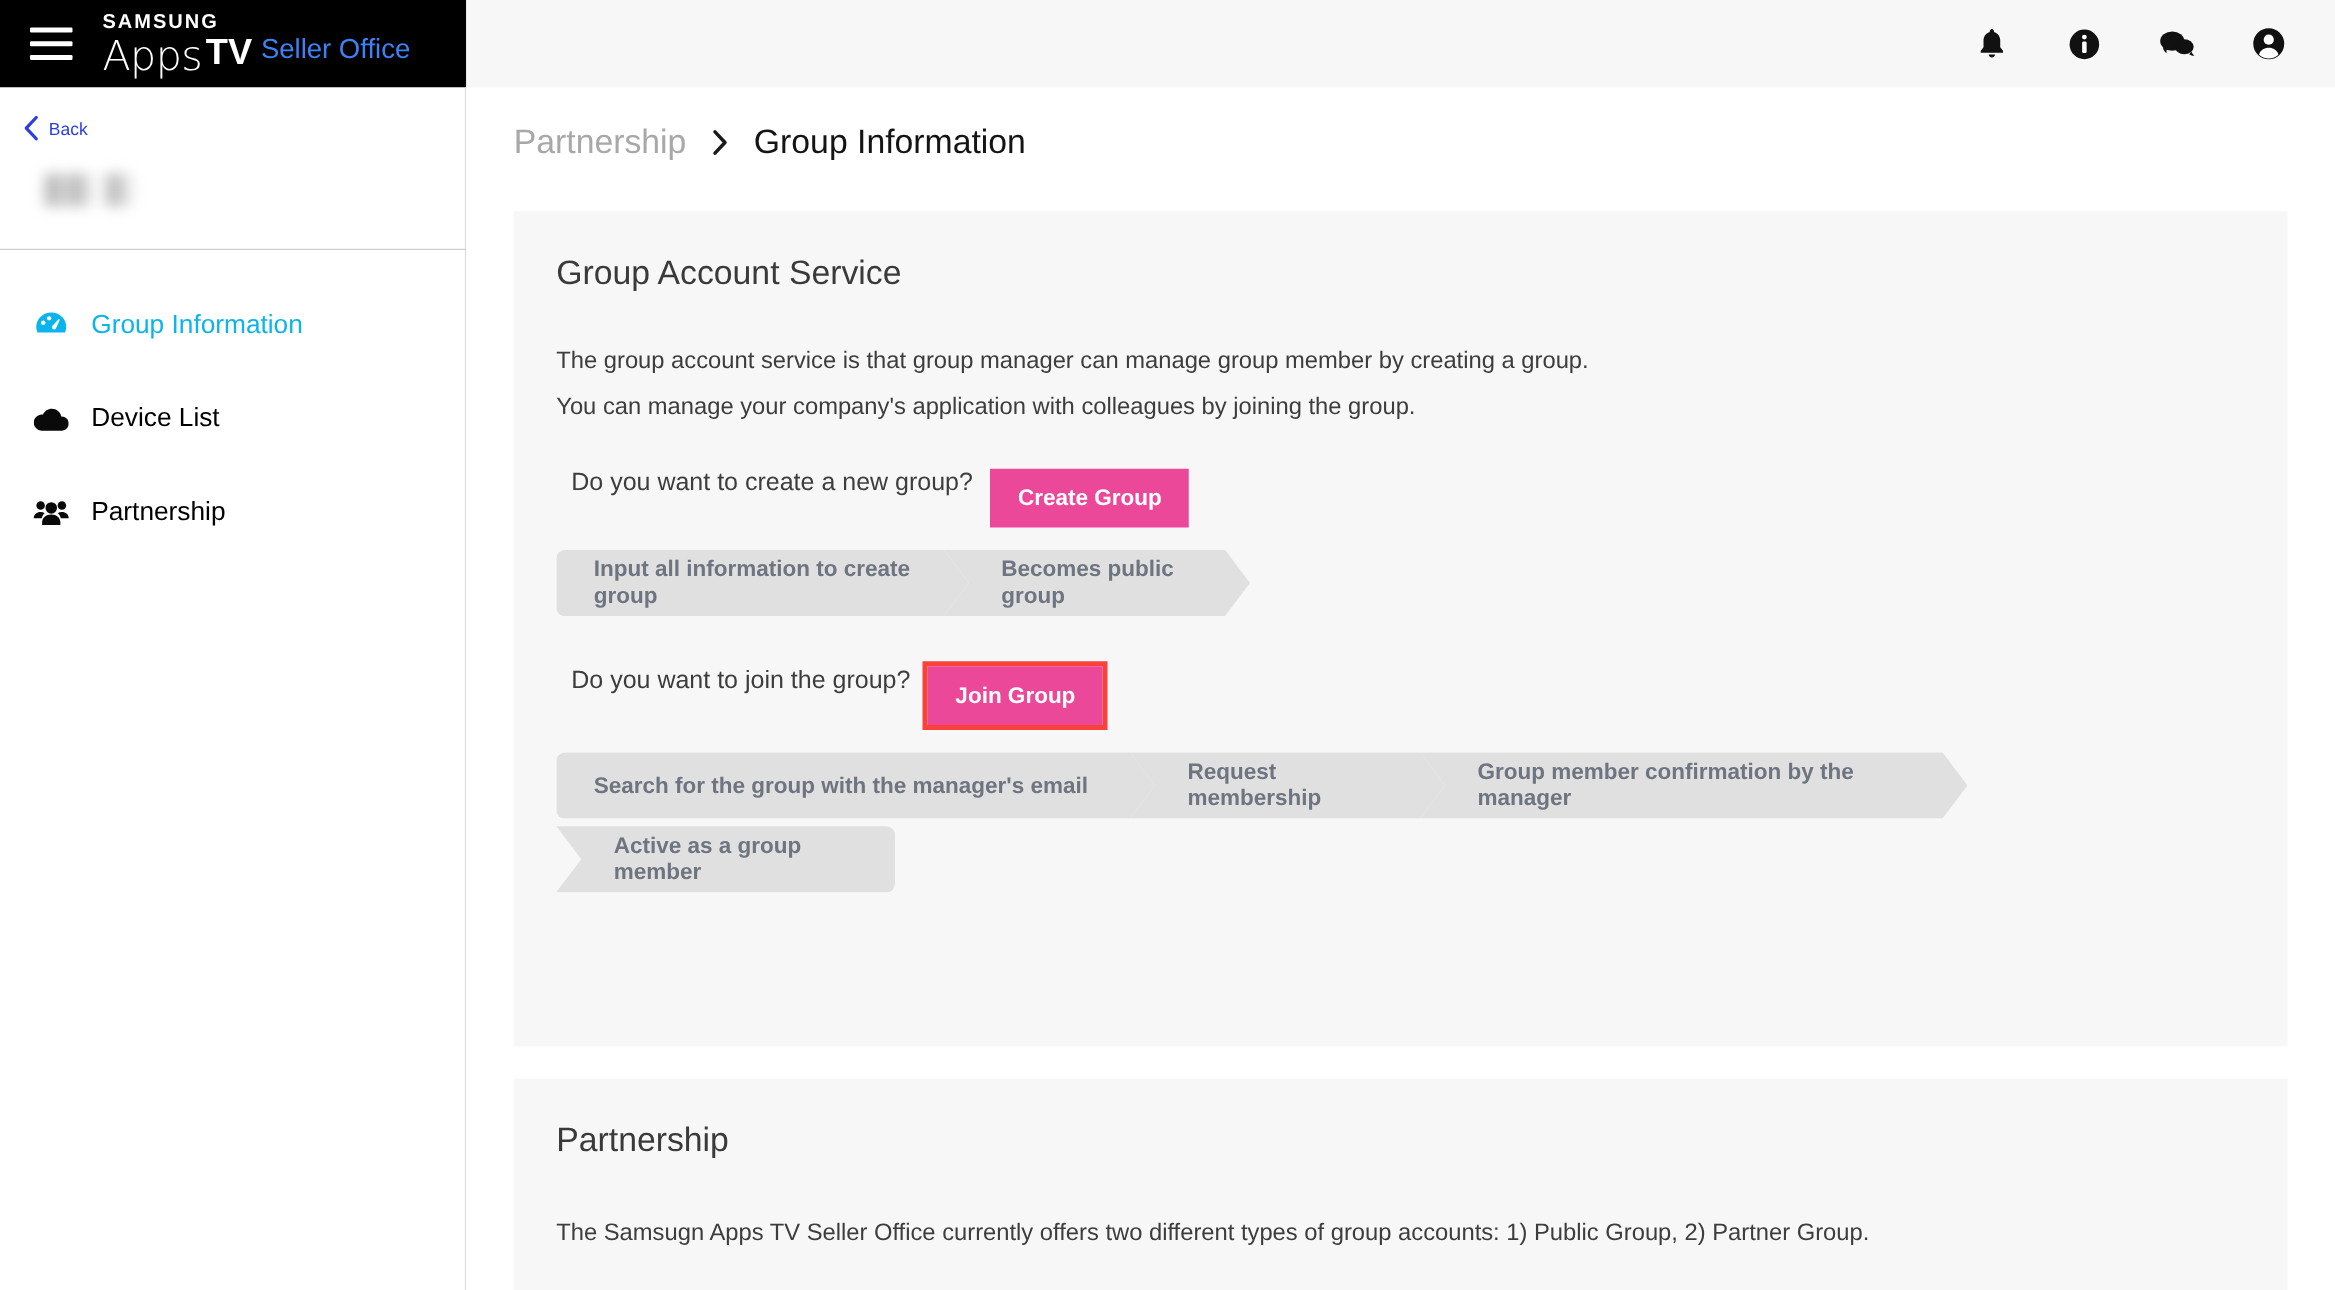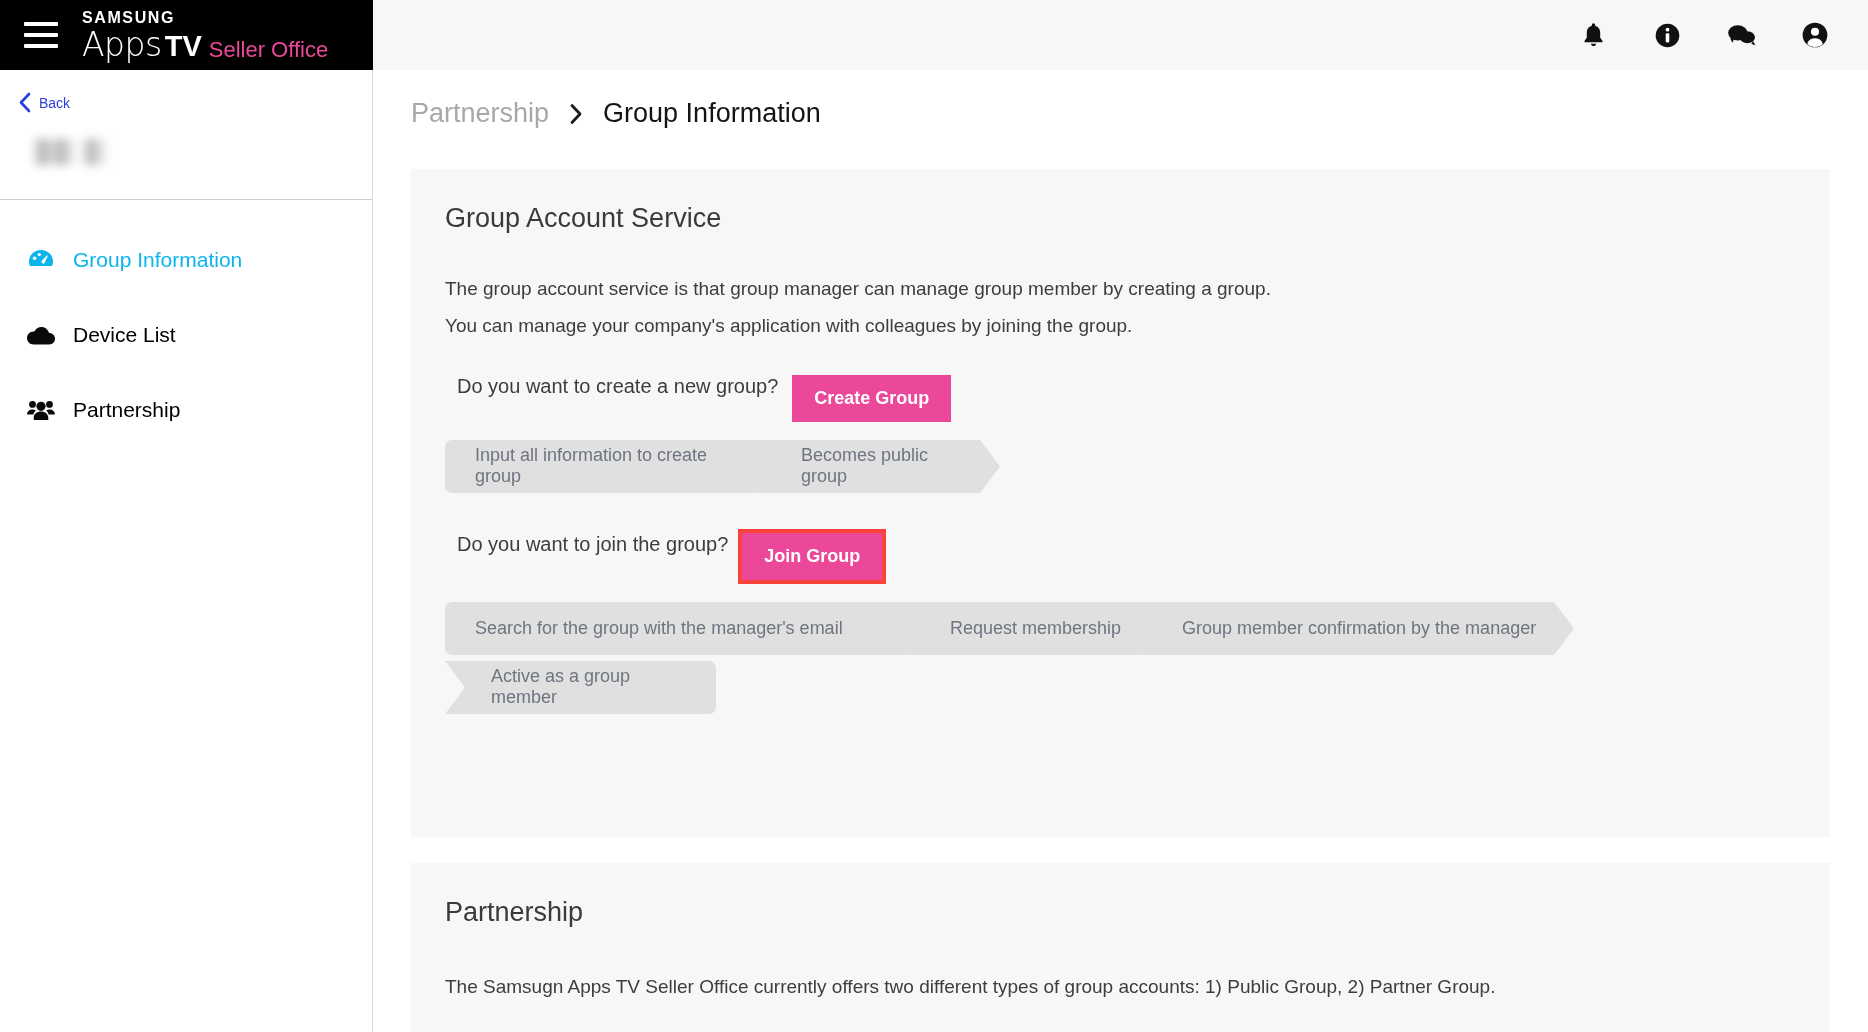--- a/index.html
+++ b/index.html
@@ -23,30 +23,30 @@
     margin-left: 24px; margin-right: 24px;
     display: flex; flex-direction: column; justify-content: space-between;
     cursor: pointer;
   }
   .hamburger span { display: block; height: 4px; background: #ffffff; border-radius: 1px; }
   .logo { display: flex; flex-direction: column; justify-content: center; line-height: 1; }
   .logo-samsung {
     color: #ffffff; font-size: 16px; font-weight: bold;
     letter-spacing: 1.6px; margin-bottom: 2px;
   }
-  .logo-row { display: flex; align-items: flex-end; }
+  .logo-row { display: flex; align-items: flex-start; }
   .logo-apps {
     color: #ffffff; font-size: 33px; font-weight: 300;
     letter-spacing: -0.5px; font-family: "DejaVu Sans", sans-serif;
   }
   .logo-tv {
     color: #ffffff; font-size: 29px; font-weight: bold; margin-left: 3px;
   }
   .logo-seller {
-    color: #ec4899; font-size: 22px; font-weight: 400; margin-left: 7px;
+    color: #3b82f6; font-size: 22px; font-weight: 400; margin-left: 7px;
   }
 
   
   .topbar {
     position: absolute; left: 373px; top: 0;
     width: 1495px; height: 70px;
     background: #f7f7f7;
     display: flex; align-items: center; justify-content: flex-end;
   }
   .topicons { display: flex; align-items: center; gap: 44px; margin-right: 38px; }
@@ -149,20 +149,21 @@
   .flow-row { display: flex; }
   .flow-row + .flow-row { margin-top: 6px; }
   .step {
     background: #e0e0e0;
     color: #6e7580;
     font-size: 18px;
     height: 53px;
     display: flex; align-items: center;
     padding-left: 32px; padding-right: 32px;
     position: relative;
+    font-weight: bold;
   }
   .step.first-step {
     border-top-left-radius: 7px; border-bottom-left-radius: 7px;
     padding-left: 30px;
   }
   .step.mid, .step.last-step {
     margin-left: -20px;
     padding-left: 46px;
     clip-path: polygon(0 0, calc(100% - 20px) 0, 100% 50%, calc(100% - 20px) 100%, 0 100%, 20px 50%);
   }

